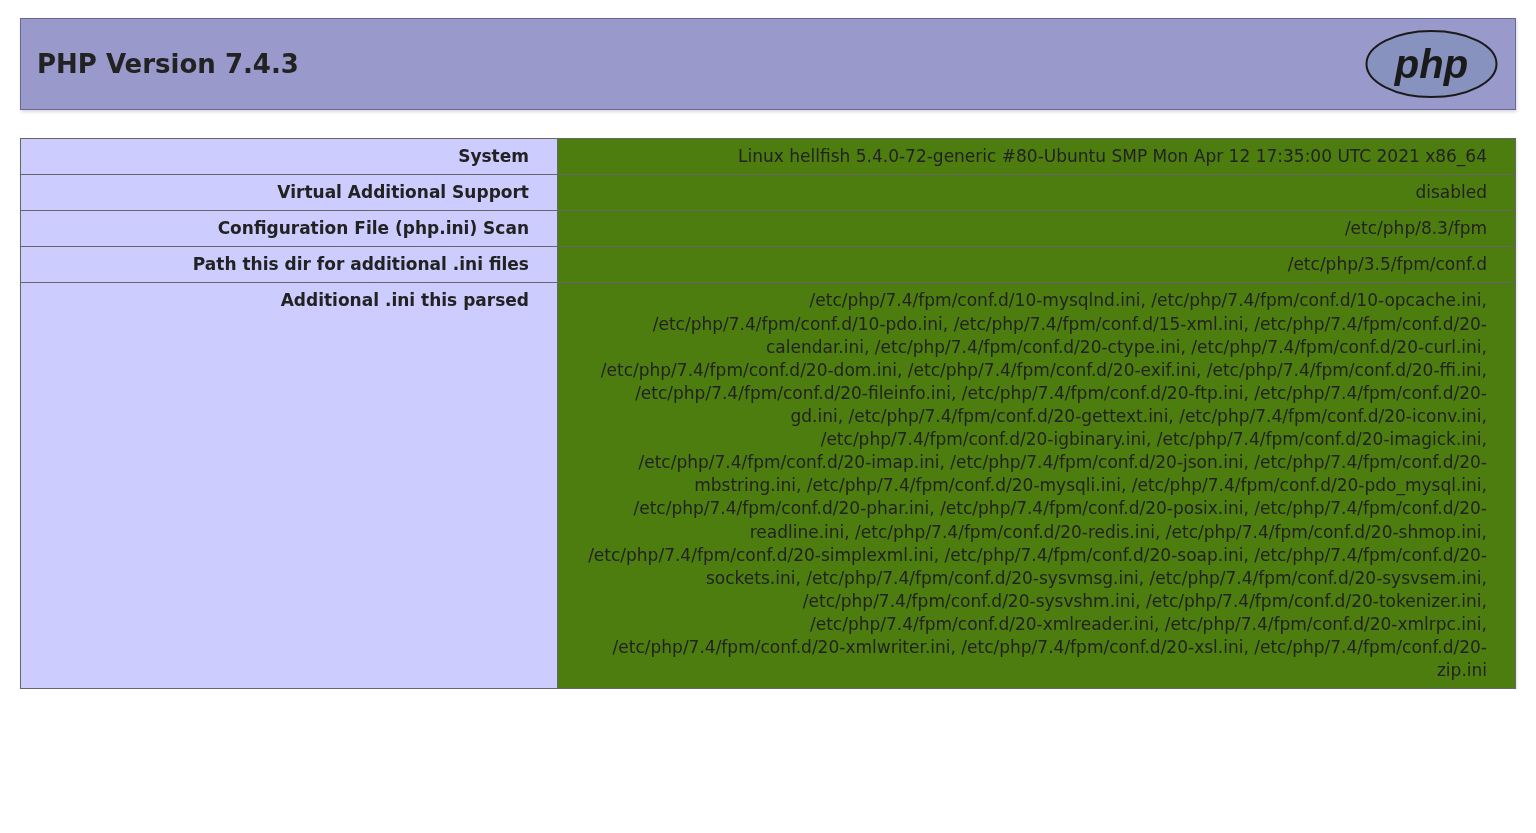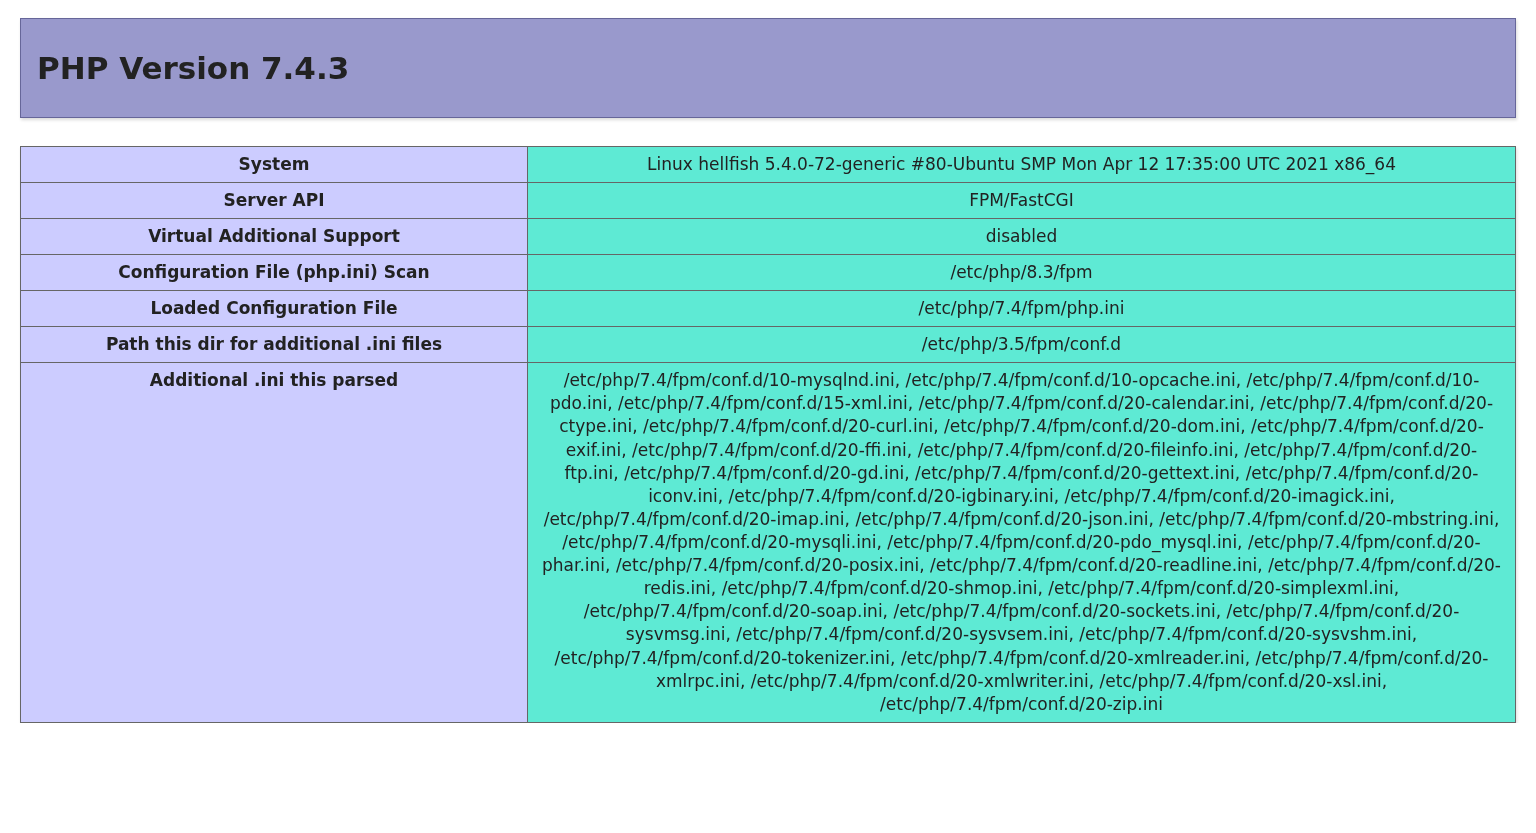--- a/index.html
+++ b/index.html
@@ -18,86 +18,86 @@
     border: 1px solid #666699;
     box-shadow: 1px 2px 3px rgba(0,0,0,0.15);
     padding: 10px 16px;
     display: flex;
     align-items: center;
     justify-content: space-between;
     min-height: 80px;
     box-sizing: border-box;
   }
   .header-title {
-    font-size: 31px;
+    font-size: 26px;
     font-weight: bold;
     color: #222;
   }
   .logo {
     width: 135px;
     height: 70px;
     flex: 0 0 auto;
   }
   .info-table {
     width: 100%;
     border-collapse: collapse;
     margin-top: 28px;
     box-shadow: 1px 2px 3px rgba(0,0,0,0.12);
   }
   .info-table th,
   .info-table td {
     border: 1px solid #666;
-    padding: 6px 13px;
-    text-align: center;
+    padding: 6px 28px;
+    text-align: right;
     vertical-align: top;
     font-size: 17px;
     line-height: 1.36;
   }
   .info-table th {
     background: #ccccff;
     font-weight: bold;
     width: 480px;
     color: #222;
   }
   .info-table td {
-    background: #5eead4;
+    background: #4d7c0f;
     color: #222;
     word-break: break-word;
   }
 </style>
 </head>
 <body>
 
 <div class="page">
 
   <div class="header-box">
     <h1 class="header-title">PHP Version 7.4.3</h1>
+    <span class="logo" aria-label="php">
+      <svg viewBox="0 0 135 70" width="135" height="70" xmlns="http://www.w3.org/2000/svg">
+        <ellipse cx="67.5" cy="35" rx="65" ry="33" fill="#8892BF" stroke="#1a1a1a" stroke-width="2"></ellipse>
+        <g fill="#1a1a1a" font-family="Arial, Helvetica, sans-serif" font-style="italic" font-weight="900">
+          <text x="67.5" y="49" font-size="40" text-anchor="middle">php</text>
+        </g>
+      </svg>
+    </span>
   </div>
 
   <table class="info-table">
     <tbody>
       <tr>
         <th>System</th>
         <td>Linux hellfish 5.4.0-72-generic #80-Ubuntu SMP Mon Apr 12 17:35:00 UTC 2021 x86_64</td>
       </tr>
       <tr>
-        <th>Server API</th>
-        <td>FPM/FastCGI</td>
-      </tr>
-      <tr>
         <th>Virtual Additional Support</th>
         <td>disabled</td>
       </tr>
       <tr>
         <th>Configuration File (php.ini) Scan</th>
         <td>/etc/php/8.3/fpm</td>
-      </tr>
-      <tr>
-        <th>Loaded Configuration File</th>
-        <td>/etc/php/7.4/fpm/php.ini</td>
       </tr>
       <tr>
         <th>Path this dir for additional .ini files</th>
         <td>/etc/php/3.5/fpm/conf.d</td>
       </tr>
       <tr>
         <th>Additional .ini this parsed</th>
         <td>/etc/php/7.4/fpm/conf.d/10-mysqlnd.ini, /etc/php/7.4/fpm/conf.d/10-opcache.ini, /etc/php/7.4/fpm/conf.d/10-pdo.ini, /etc/php/7.4/fpm/conf.d/15-xml.ini, /etc/php/7.4/fpm/conf.d/20-calendar.ini, /etc/php/7.4/fpm/conf.d/20-ctype.ini, /etc/php/7.4/fpm/conf.d/20-curl.ini, /etc/php/7.4/fpm/conf.d/20-dom.ini, /etc/php/7.4/fpm/conf.d/20-exif.ini, /etc/php/7.4/fpm/conf.d/20-ffi.ini, /etc/php/7.4/fpm/conf.d/20-fileinfo.ini, /etc/php/7.4/fpm/conf.d/20-ftp.ini, /etc/php/7.4/fpm/conf.d/20-gd.ini, /etc/php/7.4/fpm/conf.d/20-gettext.ini, /etc/php/7.4/fpm/conf.d/20-iconv.ini, /etc/php/7.4/fpm/conf.d/20-igbinary.ini, /etc/php/7.4/fpm/conf.d/20-imagick.ini, /etc/php/7.4/fpm/conf.d/20-imap.ini, /etc/php/7.4/fpm/conf.d/20-json.ini, /etc/php/7.4/fpm/conf.d/20-mbstring.ini, /etc/php/7.4/fpm/conf.d/20-mysqli.ini, /etc/php/7.4/fpm/conf.d/20-pdo_mysql.ini, /etc/php/7.4/fpm/conf.d/20-phar.ini, /etc/php/7.4/fpm/conf.d/20-posix.ini, /etc/php/7.4/fpm/conf.d/20-readline.ini, /etc/php/7.4/fpm/conf.d/20-redis.ini, /etc/php/7.4/fpm/conf.d/20-shmop.ini, /etc/php/7.4/fpm/conf.d/20-simplexml.ini, /etc/php/7.4/fpm/conf.d/20-soap.ini, /etc/php/7.4/fpm/conf.d/20-sockets.ini, /etc/php/7.4/fpm/conf.d/20-sysvmsg.ini, /etc/php/7.4/fpm/conf.d/20-sysvsem.ini, /etc/php/7.4/fpm/conf.d/20-sysvshm.ini, /etc/php/7.4/fpm/conf.d/20-tokenizer.ini, /etc/php/7.4/fpm/conf.d/20-xmlreader.ini, /etc/php/7.4/fpm/conf.d/20-xmlrpc.ini, /etc/php/7.4/fpm/conf.d/20-xmlwriter.ini, /etc/php/7.4/fpm/conf.d/20-xsl.ini, /etc/php/7.4/fpm/conf.d/20-zip.ini</td>
       </tr>
     </tbody>

